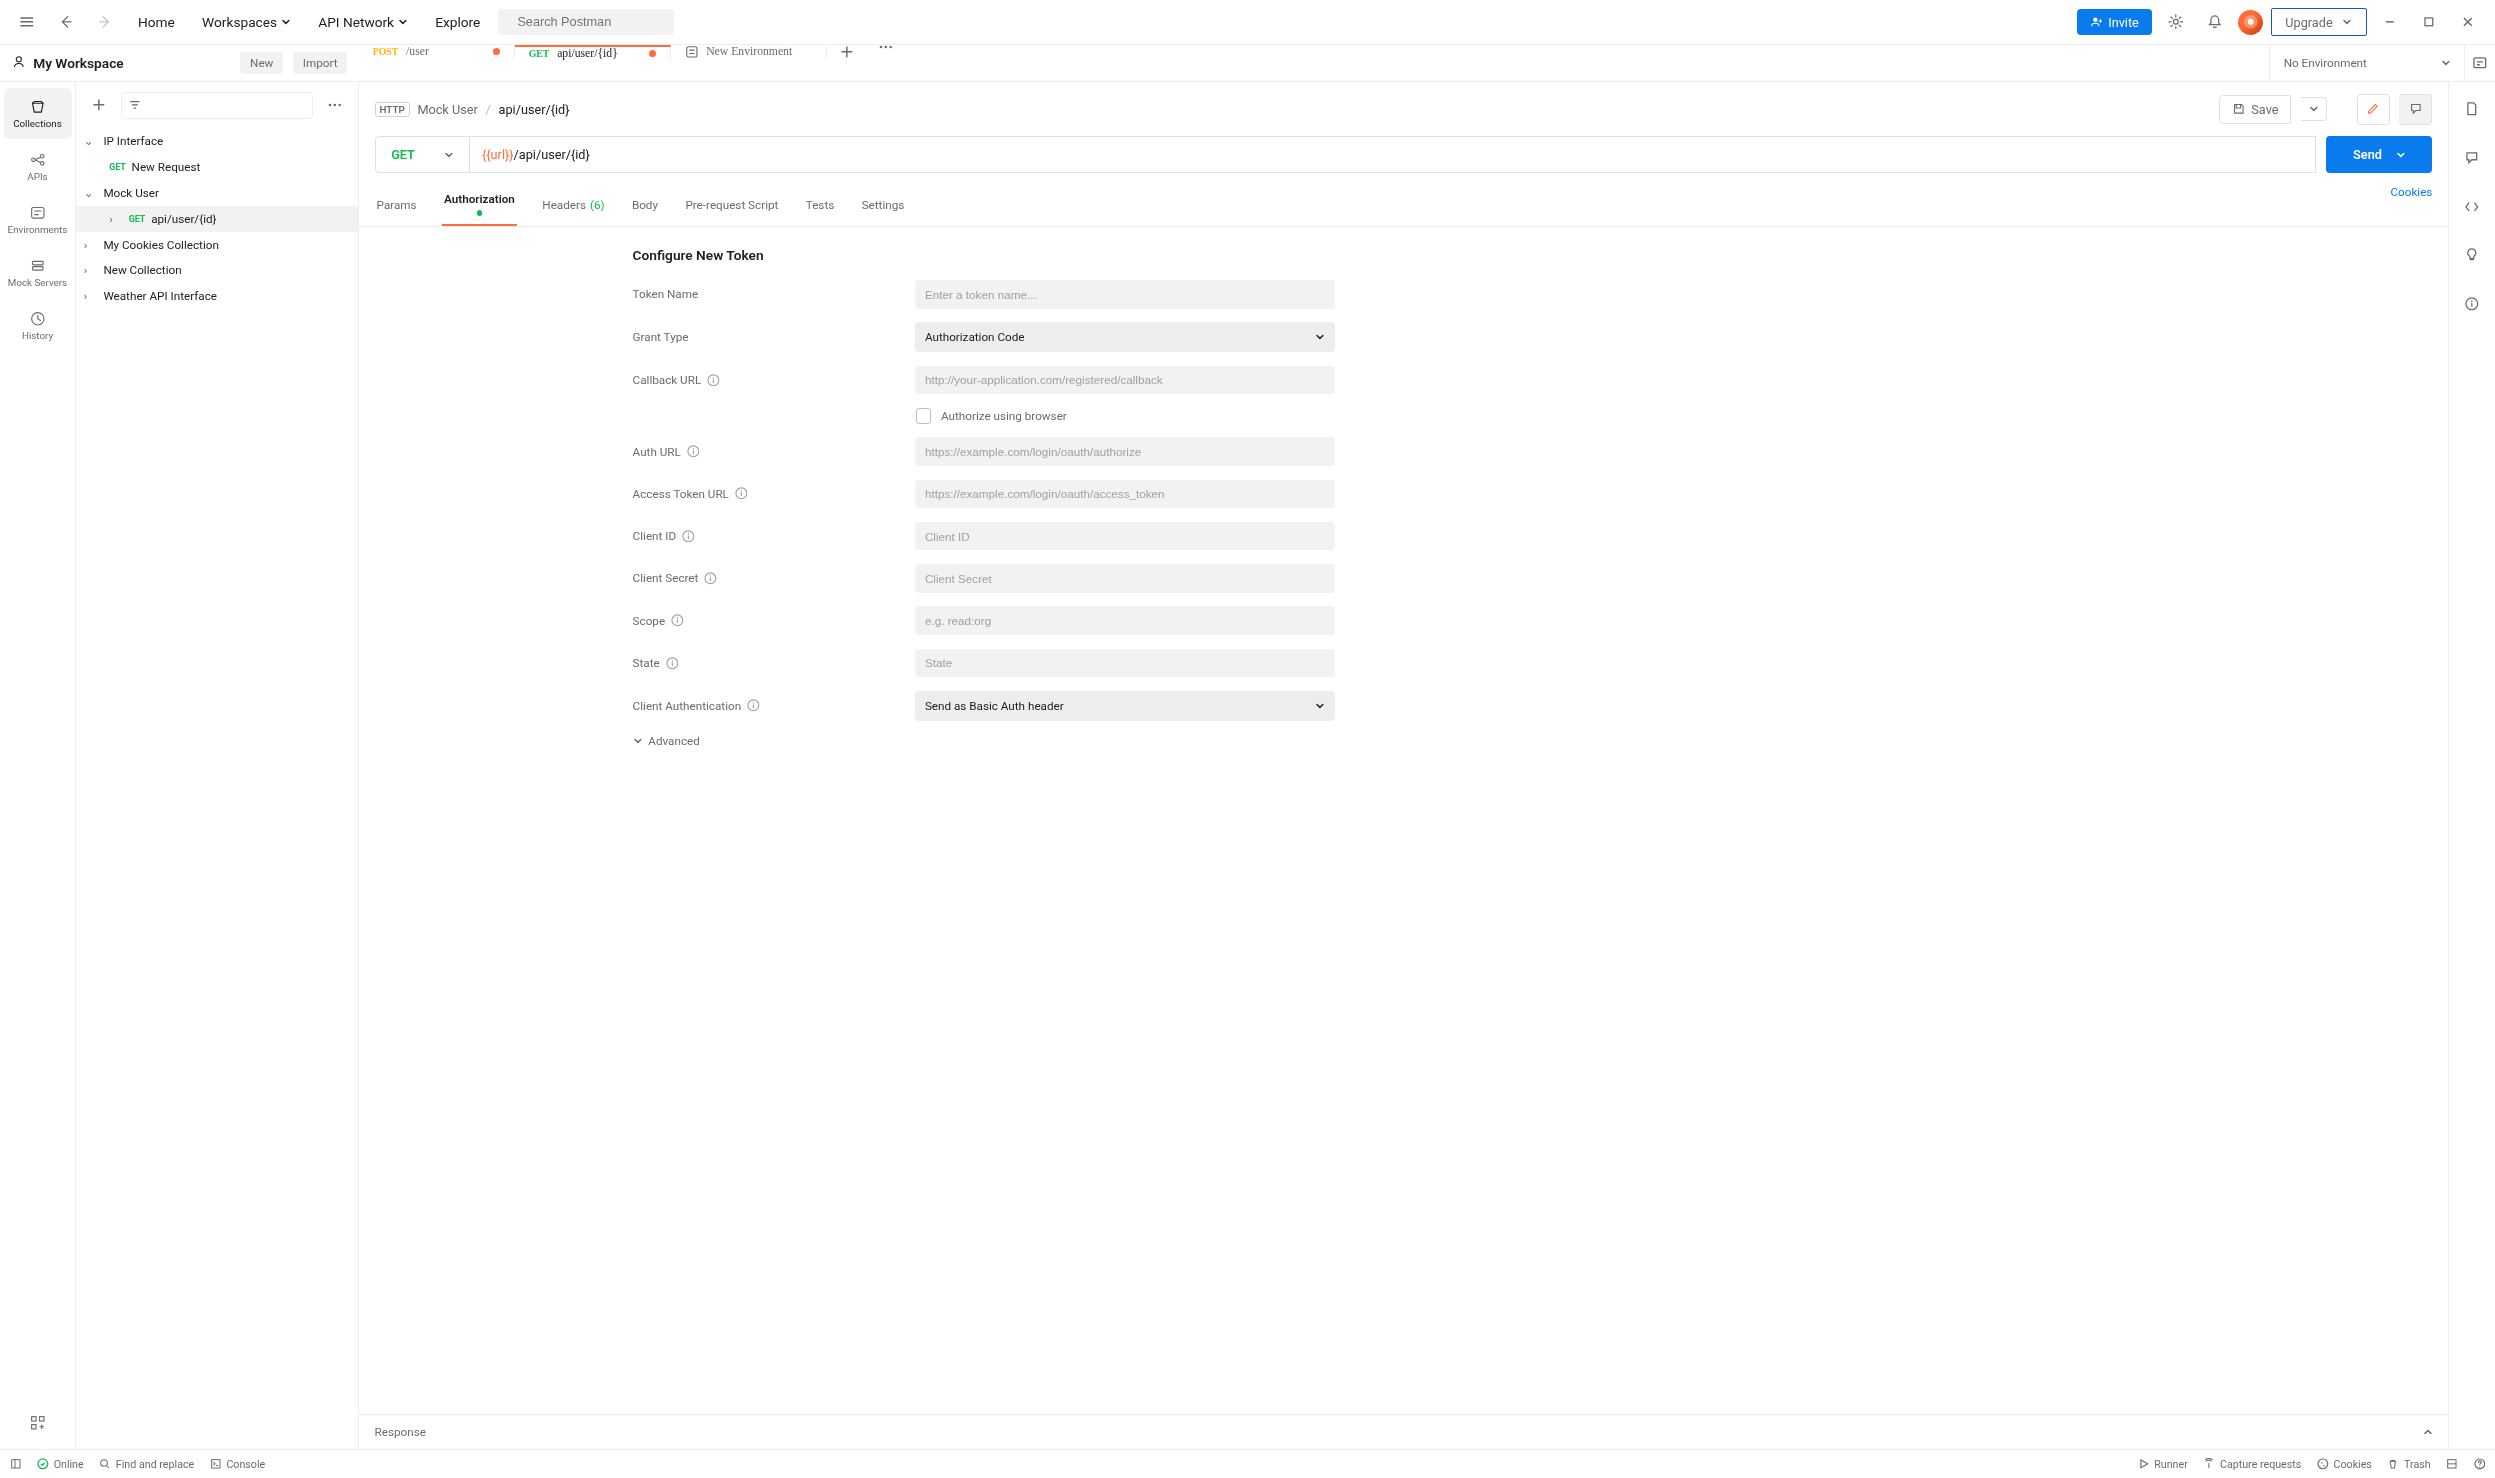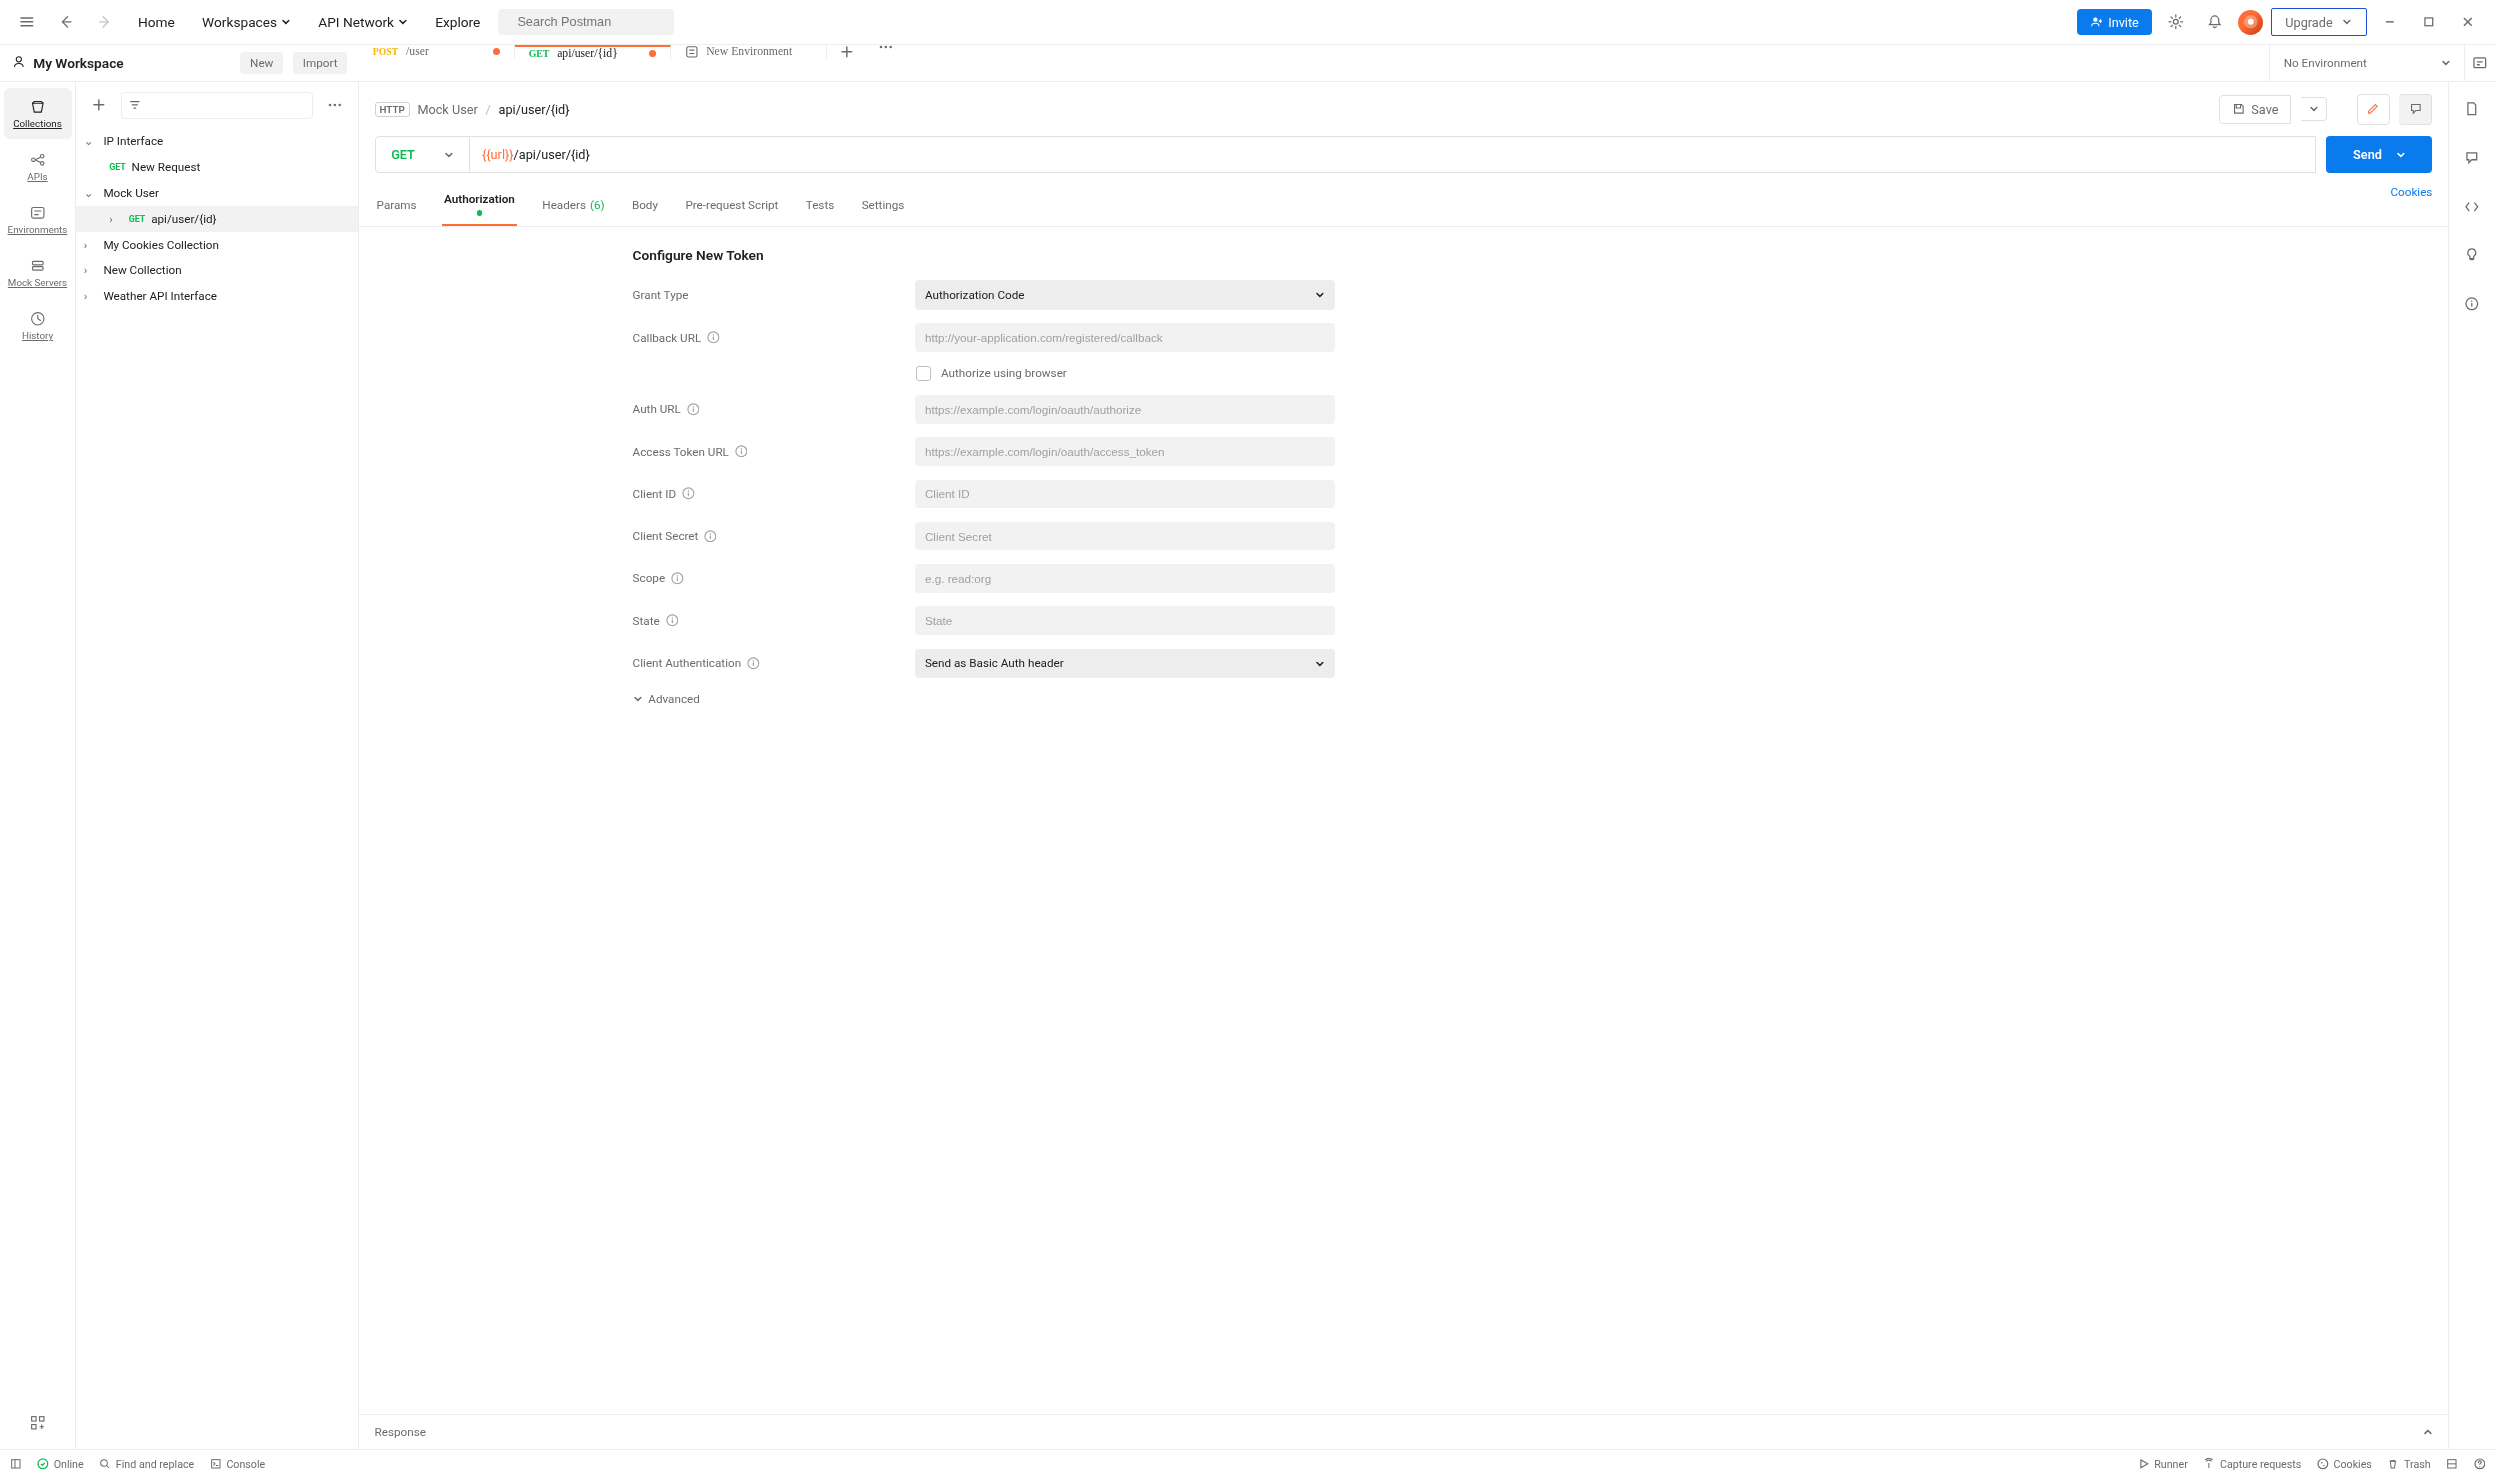--- a/index.html
+++ b/index.html
@@ -28,21 +28,21 @@
 .tab .method-get { color: #0cbb52; font-weight: 700; font-size: 9.8px; }
 .tab .label { color: #6b6b6b; flex: 1; white-space: nowrap; overflow: hidden; text-overflow: ellipsis; }
 .tab.active .label { color: #212121; }
 .tab .dot { width: 7.8px; height: 7.8px; border-radius: 50%; background: #ff6c37; }
 .tab-add { width: 39px; display: flex; align-items: center; justify-content: center; color: #6b6b6b; cursor: pointer; }
 .env-select { margin-left: auto; padding: 0 13.7px; display: flex; align-items: center; gap: 11.7px; color: #6b6b6b; font-size: 11.7px; border-left: 1px solid #ededed; height: 100%; min-width: 195px; justify-content: space-between; }
 
 
 .body { display: flex; flex: 1; min-height: 0; }
 .leftnav { width: 76px; border-right: 1px solid #ededed; display: flex; flex-direction: column; align-items: center; padding-top: 5.9px; gap: 2px; }
-.leftnav-item { width: 68px; padding: 9.8px 3.9px; display: flex; flex-direction: column; align-items: center; gap: 2.9px; font-size: 9.8px; color: #6b6b6b; border-radius: 5.9px; cursor: pointer; text-decoration: underline; }
+.leftnav-item { width: 68px; padding: 9.8px 3.9px; display: flex; flex-direction: column; align-items: center; gap: 2.9px; font-size: 9.8px; color: #6b6b6b; border-radius: 5.9px; cursor: pointer; }
 .leftnav-item.active { background: #f2f2f2; color: #212121; }
 .leftnav-item svg { width: 17.6px; height: 17.6px; }
 
 
 .sidebar { width: 283px; border-right: 1px solid #ededed; display: flex; flex-direction: column; }
 .sidebar-toolbar { display: flex; align-items: center; gap: 5.9px; padding: 7.8px; }
 .sidebar-toolbar .filter { flex: 1; border: 1px solid #ededed; border-radius: 3.9px; height: 27px; display:flex; align-items:center; padding: 0 7.8px; color:#6b6b6b; }
 .tree { flex: 1; overflow: auto; font-size: 11.7px; }
 .tree-item { display: flex; align-items: center; gap: 5.9px; padding: 5.9px 7.8px; cursor: pointer; }
 .tree-item.selected { background: #f2f2f2; }
@@ -426,20 +426,24 @@
       <div class="req-tab">Pre-request Script</div>
       <div class="req-tab">Tests</div>
       <div class="req-tab">Settings</div>
       <div class="cookies-link">Cookies</div>
     </div>
 
     <div class="auth-panel">
       <div class="auth-inner">
         <div class="section-title">Configure New Token</div>
 
+        <div class="form-row">
+          <div class="form-label">Token Name</div>
+          <input class="form-input" placeholder="Enter a token name..." style="">
+        </div>
 
         <div class="form-row">
           <div class="form-label">Grant Type</div>
           <div class="form-select">
                 <span>Authorization Code</span>
                 <svg class="chev-down" viewBox="0 0 10 10">
                   <path d="M2 3.5L5 6.5 8 3.5" stroke="currentColor" stroke-width="1.5" fill="none" stroke-linecap="round"></path>
                 </svg>
               </div>
         </div>

